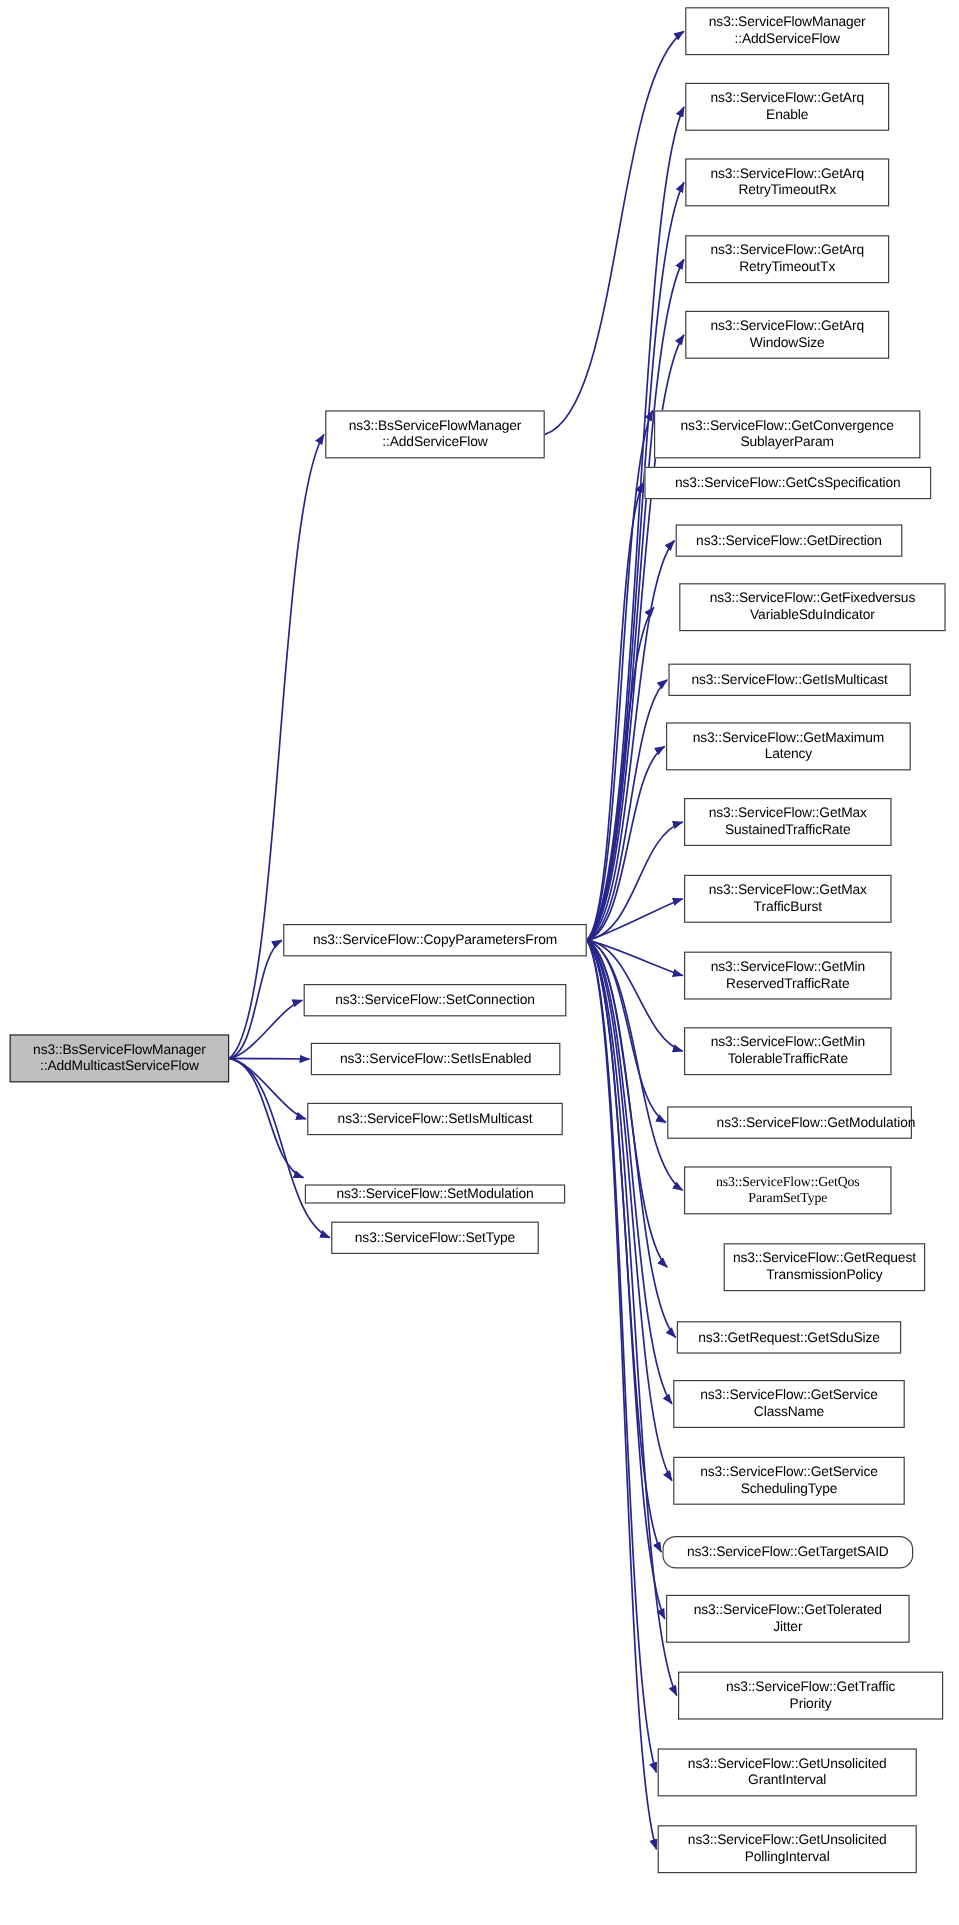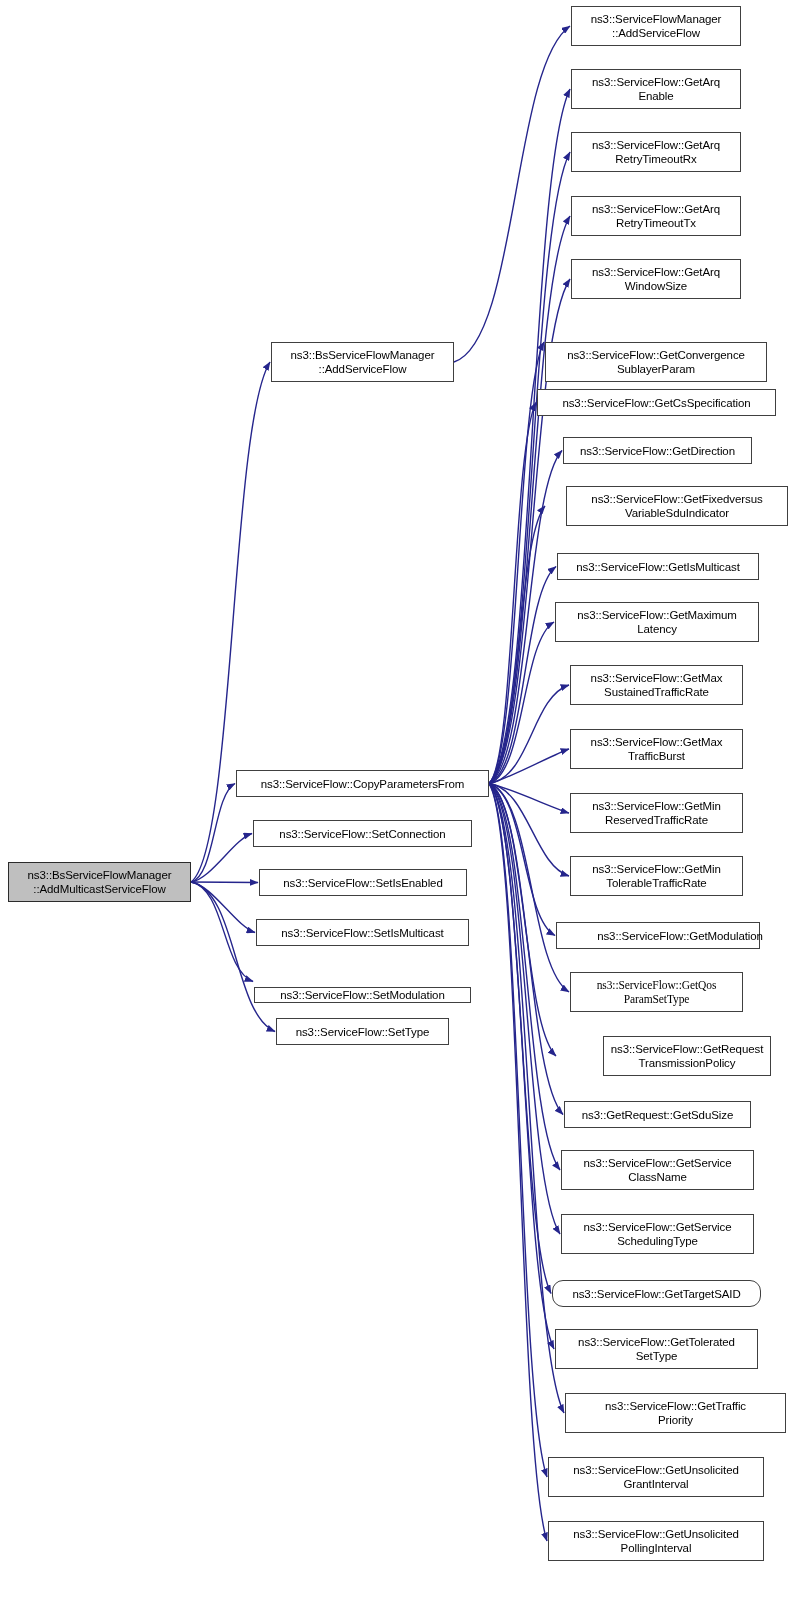--- a/index.html
+++ b/index.html
@@ -137,21 +137,21 @@
 ParamSetType</span></div>
       <div class="node" style="left: 578px; top: 1036px; width: 168px; height: 40px; margin-left: 25px;"><span class="node-label">ns3::ServiceFlow::GetRequest
 TransmissionPolicy</span></div>
       <div class="node" style="left: 564px; top: 1101px; width: 187px; height: 27px;"><span class="node-label">ns3::GetRequest::GetSduSize</span></div>
       <div class="node" style="left: 561px; top: 1150px; width: 193px; height: 40px;"><span class="node-label">ns3::ServiceFlow::GetService
 ClassName</span></div>
       <div class="node" style="left: 561px; top: 1214px; width: 193px; height: 40px;"><span class="node-label">ns3::ServiceFlow::GetService
 SchedulingType</span></div>
       <div class="node" style="left: 552px; top: 1280px; width: 209px; height: 27px; border-radius: 11px;"><span class="node-label">ns3::ServiceFlow::GetTargetSAID</span></div>
       <div class="node" style="left: 555px; top: 1329px; width: 203px; height: 40px;"><span class="node-label">ns3::ServiceFlow::GetTolerated
-SetType</span></div>
+Jitter</span></div>
       <div class="node" style="left: 565px; top: 1393px; width: 221px; height: 40px;"><span class="node-label">ns3::ServiceFlow::GetTraffic
 Priority</span></div>
       <div class="node" style="left: 548px; top: 1457px; width: 216px; height: 40px;"><span class="node-label">ns3::ServiceFlow::GetUnsolicited
 GrantInterval</span></div>
       <div class="node" style="left: 548px; top: 1521px; width: 216px; height: 40px;"><span class="node-label">ns3::ServiceFlow::GetUnsolicited
 PollingInterval</span></div>
     </div>
 </div>
 
 </body></html>

